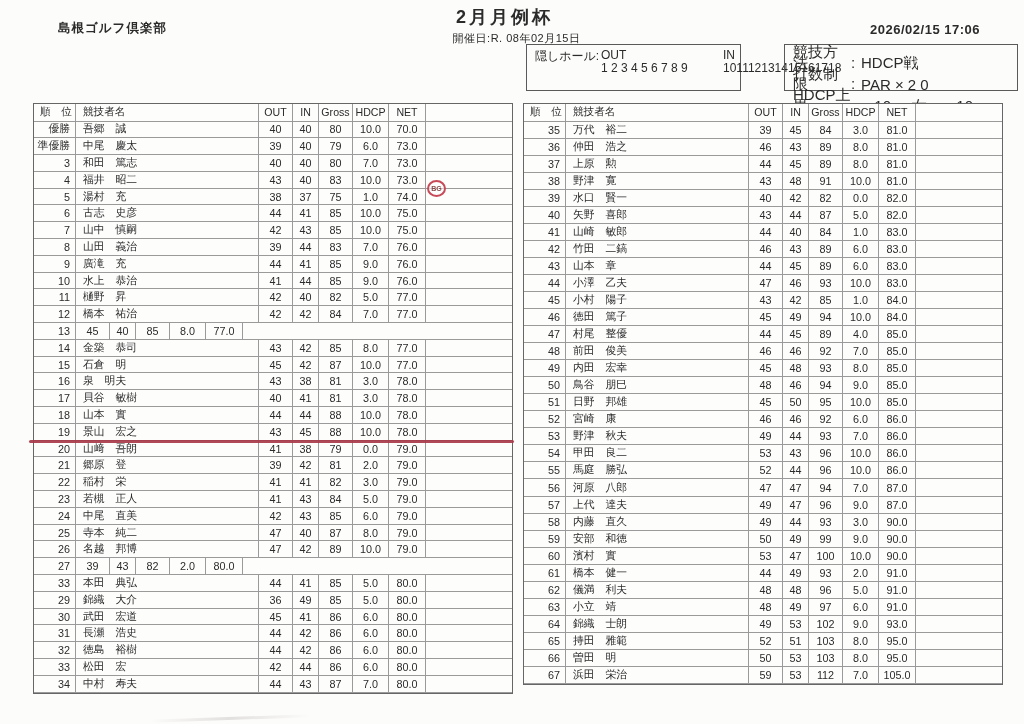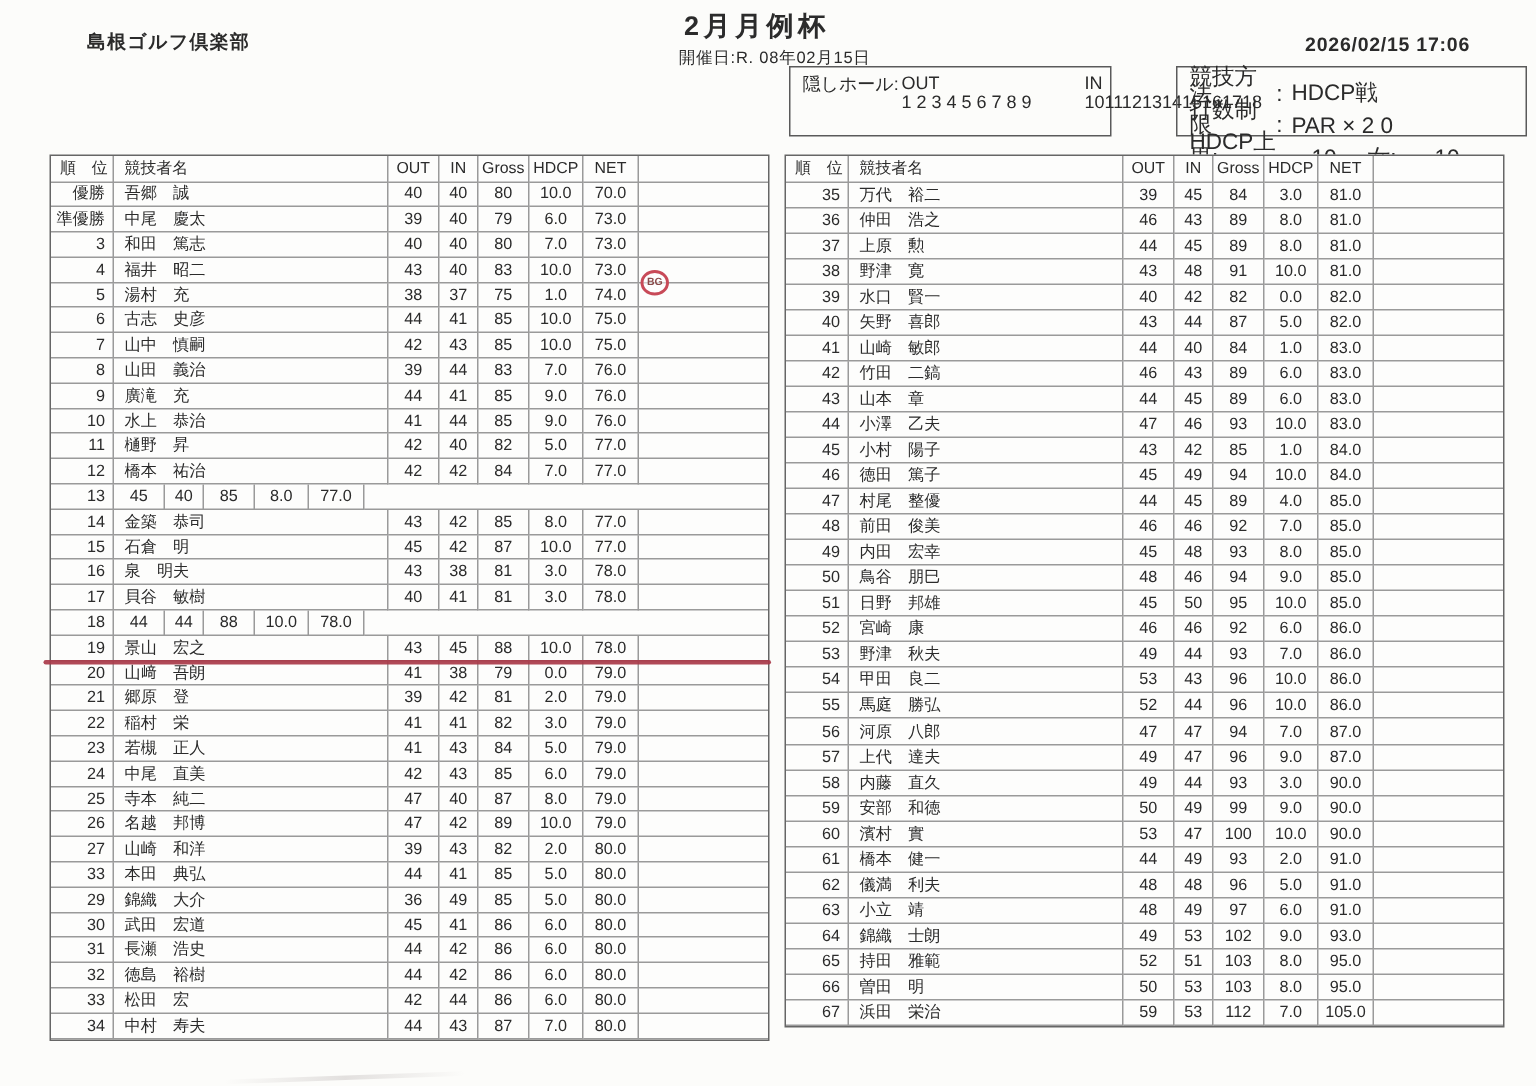--- a/index.html
+++ b/index.html
@@ -277,20 +277,21 @@
         <div class="cell c-name">貝谷　敏樹</div>
         <div class="cell c-out">40</div>
         <div class="cell c-in">41</div>
         <div class="cell c-gross">81</div>
         <div class="cell c-hdcp">3.0</div>
         <div class="cell c-net">78.0</div>
         <div class="cell c-extra"></div>
       </div>
       <div class="trow">
         <div class="cell c-rank">18</div>
+        <div class="cell c-name">山本　實</div>
         <div class="cell c-out">44</div>
         <div class="cell c-in">44</div>
         <div class="cell c-gross">88</div>
         <div class="cell c-hdcp">10.0</div>
         <div class="cell c-net">78.0</div>
         <div class="cell c-extra"></div>
       </div>
       <div class="trow cut-line">
         <div class="cell c-rank">19</div>
         <div class="cell c-name">景山　宏之</div>
@@ -366,21 +367,20 @@
         <div class="cell c-name">名越　邦博</div>
         <div class="cell c-out">47</div>
         <div class="cell c-in">42</div>
         <div class="cell c-gross">89</div>
         <div class="cell c-hdcp">10.0</div>
         <div class="cell c-net">79.0</div>
         <div class="cell c-extra"></div>
       </div>
       <div class="trow">
         <div class="cell c-rank">27</div>
-        <div class="cell c-name">山崎　和洋</div>
         <div class="cell c-out">39</div>
         <div class="cell c-in">43</div>
         <div class="cell c-gross">82</div>
         <div class="cell c-hdcp">2.0</div>
         <div class="cell c-net">80.0</div>
         <div class="cell c-extra"></div>
       </div>
       <div class="trow">
         <div class="cell c-rank">33</div>
         <div class="cell c-name">本田　典弘</div>

